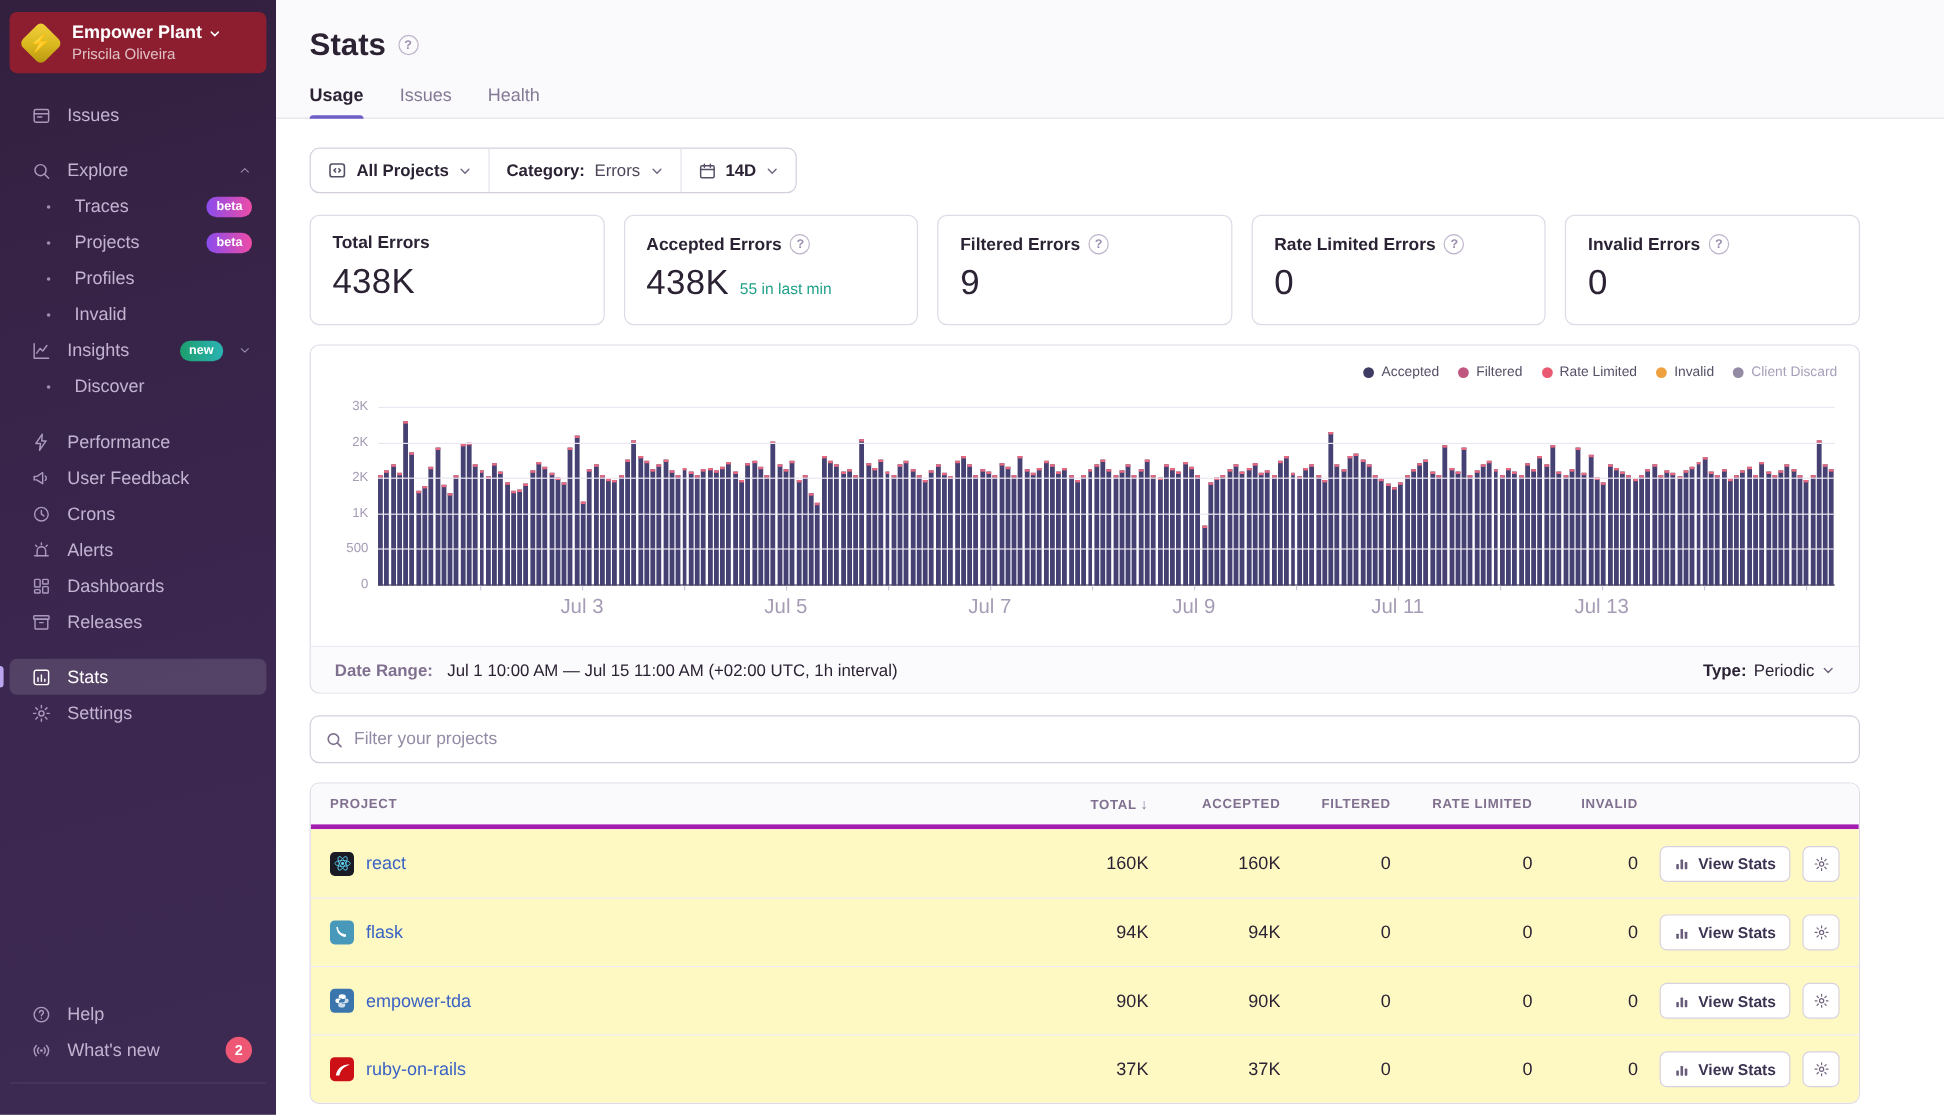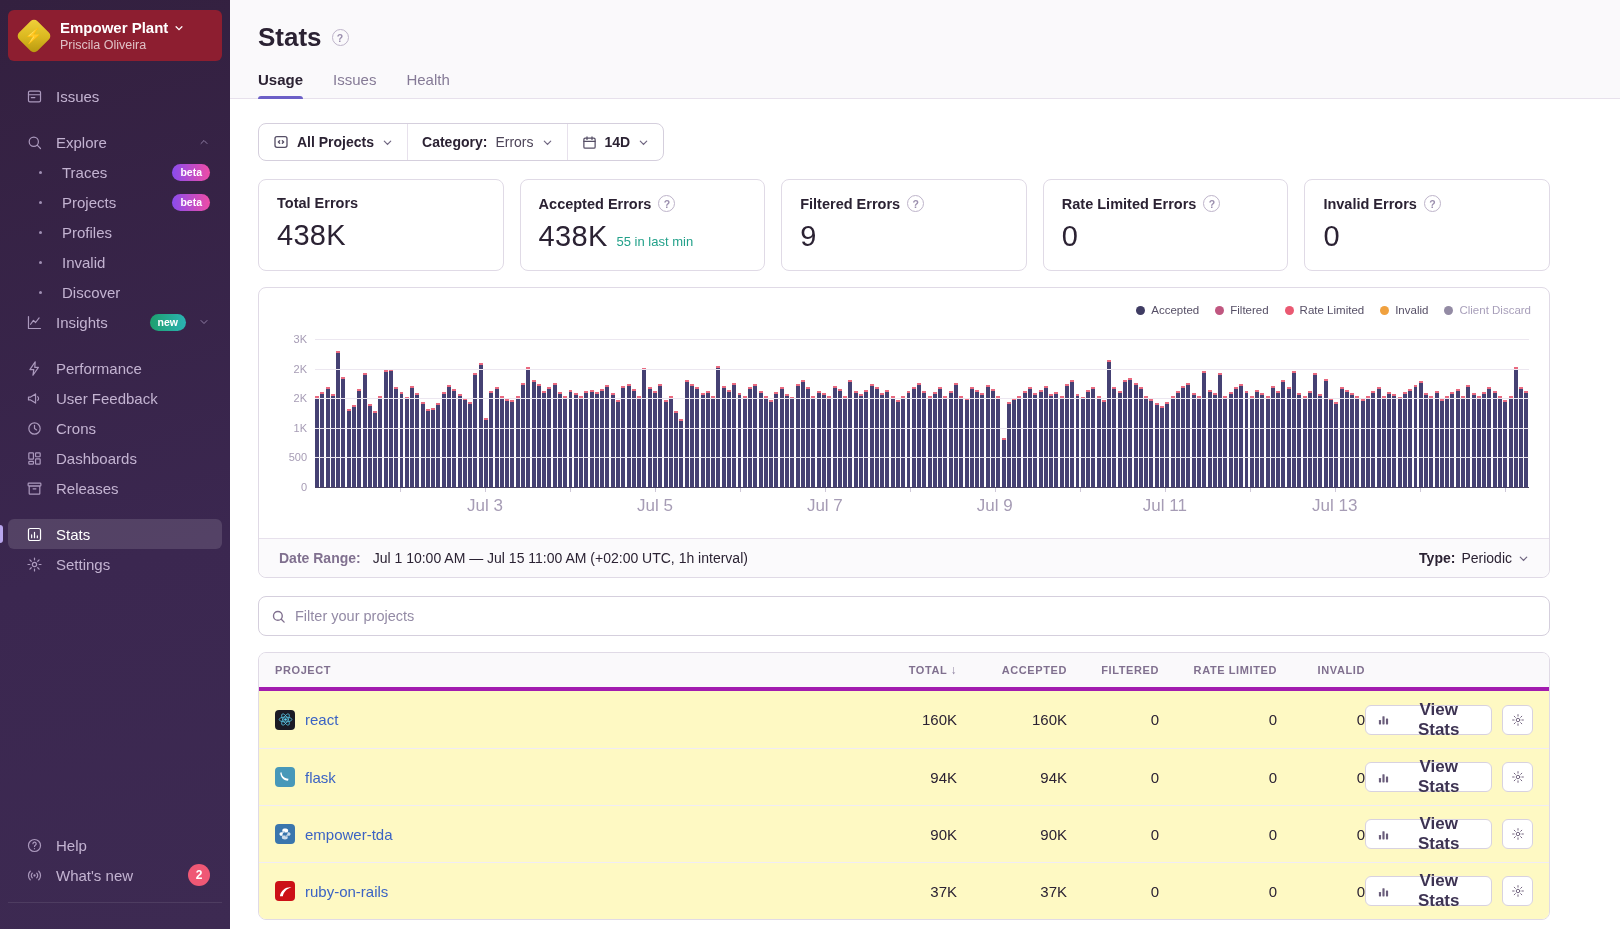--- a/index.html
+++ b/index.html
@@ -126,21 +126,21 @@
   .t-cell.first { text-align:left; }
   .sort-arrow { color:#8d81a0; font-size:12px; margin-left:3px; }
   .t-body .t-row { height:57px; border-top:1px solid #f0ecf5; background:#fef9c3; }
   .t-body .t-row:first-child { border-top:none; }
   .proj { display:flex; align-items:center; gap:10px; }
   .plat-icon { width:20px; height:20px; border-radius:4px; display:flex; align-items:center;
     justify-content:center; overflow:hidden; flex:0 0 auto; }
   .proj a { color:#3b63c4; text-decoration:none; font-size:15px; cursor:pointer; }
   .actions { display:flex; justify-content:flex-end; gap:10px; align-items:center; }
   .btn { display:inline-flex; align-items:center; gap:7px; border:1px solid #d8d2e0;
-    background:#fff; border-radius:6px; height:30px; padding:0 11px; font-size:17px;
+    background:#fff; border-radius:6px; height:30px; padding:0 11px; font-size:13px;
     font-weight:700; color:#3d3352; cursor:pointer; font-family:"Liberation Sans",sans-serif; }
   .btn .b-icon { color:#6a5d7b; display:flex; }
   .btn.icon-only { width:31px; padding:0; justify-content:center; color:#71637e; }
 
   svg { display:block; }
 </style>
 </head>
 <body>
 
 <nav class="sidebar">
@@ -197,39 +197,39 @@
           <span class="pill beta">beta</span>
         </div>
         <div class="s-item sub">
           <span class="bullet"></span>
           <span class="s-label">Profiles</span>
         </div>
         <div class="s-item sub">
           <span class="bullet"></span>
           <span class="s-label">Invalid</span>
         </div>
-        <div class="s-item sub">
-          <span class="bullet"></span>
-          <span class="s-label">Discover</span>
-        </div>
         <div class="s-item">
           <span class="s-icon">
             <svg width="17" height="17" viewBox="0 0 24 24" fill="none" stroke="currentColor" stroke-width="1.7" stroke-linecap="round" stroke-linejoin="round">
               <path d="M3.5 3.5v17h17"></path>
               <path d="M6.5 14.5l4-5.5 3 3 5-6.5"></path>
             </svg>
           </span>
           <span class="s-label">Insights</span>
           <span class="pill new">new</span>
           <span class="chev">
             <svg width="12" height="12" viewBox="0 0 24 24" fill="none" stroke="currentColor" stroke-width="1.7" stroke-linecap="round" stroke-linejoin="round">
               <path d="M6 9l6 6 6-6"></path>
             </svg>
           </span>
         </div>
+        <div class="s-item sub">
+          <span class="bullet"></span>
+          <span class="s-label">Discover</span>
+        </div>
       </div>
       <div class="nav-group">
         <div class="s-item">
           <span class="s-icon">
             <svg width="17" height="17" viewBox="0 0 24 24" fill="none" stroke="currentColor" stroke-width="1.7" stroke-linecap="round" stroke-linejoin="round">
               <path d="M13 2.5L5.5 13.5H11l-1.2 8L17.5 10.5H12.4L13 2.5z"></path>
             </svg>
           </span>
           <span class="s-label">Performance</span>
         </div>
@@ -243,20 +243,30 @@
           <span class="s-label">User Feedback</span>
         </div>
         <div class="s-item">
           <span class="s-icon">
             <svg width="17" height="17" viewBox="0 0 24 24" fill="none" stroke="currentColor" stroke-width="1.7" stroke-linecap="round" stroke-linejoin="round">
               <circle cx="12" cy="12" r="8"></circle>
               <path d="M12 7.5V12l3 2"></path>
             </svg>
           </span>
           <span class="s-label">Crons</span>
+        </div>
+        <div class="s-item">
+          <span class="s-icon">
+            <svg width="17" height="17" viewBox="0 0 24 24" fill="none" stroke="currentColor" stroke-width="1.7" stroke-linecap="round" stroke-linejoin="round">
+              <path d="M7 18.5v-5.5a5 5 0 0110 0v5.5"></path>
+              <path d="M4 18.5h16"></path>
+              <path d="M12 3.5v2M5.2 6.2l1.4 1.4M18.8 6.2l-1.4 1.4"></path>
+            </svg>
+          </span>
+          <span class="s-label">Alerts</span>
         </div>
         <div class="s-item">
           <span class="s-icon">
             <svg width="17" height="17" viewBox="0 0 24 24" fill="none" stroke="currentColor" stroke-width="1.7" stroke-linecap="round" stroke-linejoin="round">
               <rect x="4" y="4" width="6.5" height="9" rx="1"></rect>
               <rect x="13.5" y="4" width="6.5" height="5.5" rx="1"></rect>
               <rect x="13.5" y="12.5" width="6.5" height="7.5" rx="1"></rect>
               <rect x="4" y="16" width="6.5" height="4" rx="1"></rect>
             </svg>
           </span>

